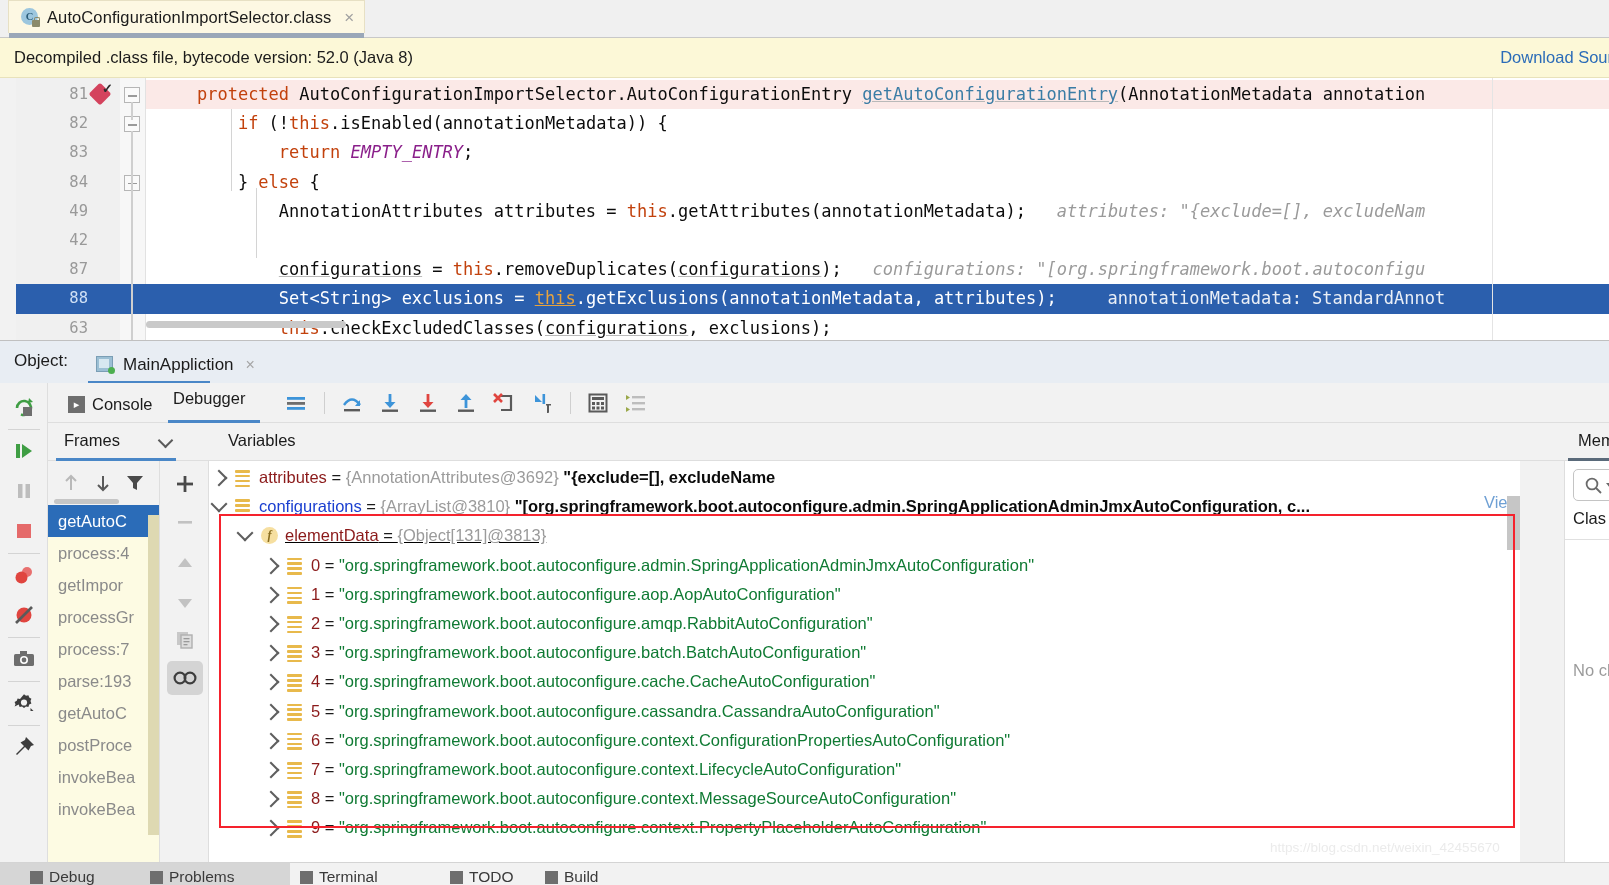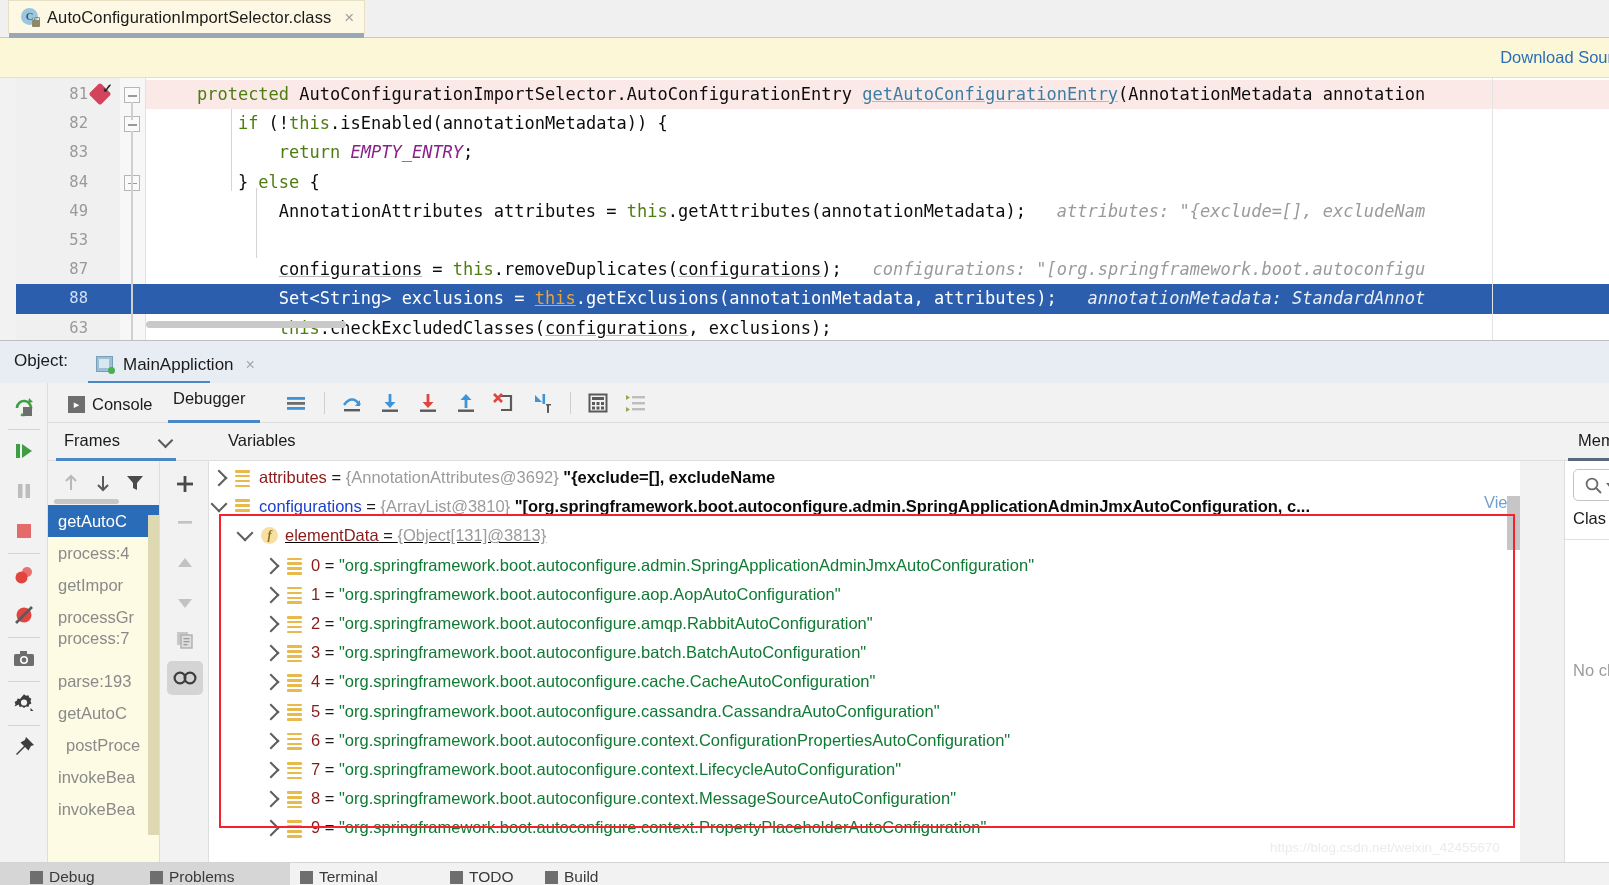--- a/index.html
+++ b/index.html
@@ -43,21 +43,21 @@
   
   .editor{ position:absolute; left:16px; top:78px; width:1609px; height:262px; background:#ffffff; overflow:hidden; }
   .gutter{ position:absolute; left:0; top:0; width:104px; height:262px; background:#f0f0f0; }
   .foldcol{ position:absolute; left:104px; top:0; width:26px; height:262px; background:#f7f7f7; border-right:1px solid #e2e2e2;}
   .row{ position:absolute; left:0; width:1609px; height:29.2px; display:block; }
   .ln{ position:absolute; left:0; width:72px; text-align:right; font-family:"DejaVu Sans Mono", monospace; font-size:15.5px; color:#999999; line-height:29.2px;}
   .code{ position:absolute; left:140px; font-family:"DejaVu Sans Mono", monospace; font-size:17px; line-height:29.2px; white-space:pre; color:#0c0c0c;}
   .rowbg-exec{ position:absolute; left:130px; top:0; width:1479px; height:29.2px; background:#fbe9e7;}
   .rowbg-cur{ position:absolute; left:0; top:0; width:1609px; height:29.2px; background:#2b5fad;}
   .rowbg-cur-gut{ position:absolute; left:0; top:0; width:130px; height:29.2px; background:#2b5fad;}
-  .kw{color:#4d7c0f;} .cm{color:#9a9a9a; font-style:italic;}
+  .kw{color:#c2410c;} .cm{color:#9a9a9a; font-style:italic;}
   .fld{color:#8a1f8a; font-style:italic;} .mth{color:#3a7ca5;} .white{color:#ffffff;}
   .und{ text-decoration:underline; text-decoration-color:#b9b9b9;}
   .hl-this{ color:#e8a33d; text-decoration:underline;}
   .bpdiamond{ position:absolute; left:76px; top:6px; width:16px; height:16px; background:#d4435d; transform:rotate(45deg); border-radius:2px;}
   .bpcheck{ position:absolute; left:86px; top:1px; font-size:13px; color:#2b2b2b; font-weight:bold; }
   .foldmark{ position:absolute; left:108px; width:16px; height:16px; border:1px solid #b6b6b6; background:#fafafa; }
   .foldmark:after{ content:""; position:absolute; left:3px; top:7px; width:9px; height:1.5px; background:#9a9a9a;}
   .foldline{ position:absolute; left:115px; width:1.5px; background:#cfcfcf;}
   .indentline{ position:absolute; width:1px; background:#d4d4d4; }
   .rgutter-mark{ position:absolute; right:0; top:0; width:14px; height:262px; background:#ffffff; border-left:1px solid #e8e8e8;}
@@ -160,20 +160,21 @@
         <span class="circ">C</span>
         <span class="lock"></span>
       </span>
       <span class="tab-label">AutoConfigurationImportSelector.class</span>
       <span class="tab-close">×</span>
       <span class="tabactive"></span>
     </div>
   </div>
 
   <div class="notice">
+    <span class="notice-text">Decompiled .class file, bytecode version: 52.0 (Java 8)</span>
     <span class="notice-link" id="dl-link" style="right: -4px;">Download Sour</span>
   </div>
 
   <div class="editor">
     <div class="gutter"></div>
     <div class="foldcol"></div>
     <div id="code-rows">
         <div class="row" style="top: 2px;">
           <div class="rowbg-exec"></div>
           <span class="ln">81</span>
@@ -194,31 +195,31 @@
         <div class="row" style="top: 89.6px;">
           <span class="ln">84</span>
           <span class="foldmark" style="top: 7px;"></span>
           <span class="code"><span>        } </span><span class="kw">else</span><span> {</span></span>
         </div>
         <div class="row" style="top: 118.8px;">
           <span class="ln">49</span>
           <span class="code"><span>            AnnotationAttributes attributes = </span><span class="kw">this</span><span>.getAttributes(annotationMetadata);   </span><span class="cm">attributes: "{exclude=[], excludeNam</span></span>
         </div>
         <div class="row" style="top: 148px;">
-          <span class="ln">53</span>
+          <span class="ln">42</span>
         </div>
         <div class="row" style="top: 177.2px;">
           <span class="ln">87</span>
           <span class="code"><span>            </span><span class="und">configurations</span><span> = </span><span class="kw">this</span><span>.removeDuplicates(</span><span class="und">configurations</span><span>);   </span><span class="cm">configurations: "[org.springframework.boot.autoconfigu</span></span>
         </div>
         <div class="row" style="top: 206.4px;">
           <div class="rowbg-cur"></div>
           <div class="rowbg-cur-gut"></div>
           <span class="ln" style="color: rgb(207, 224, 245);">88</span>
-          <span class="code"><span class="white">            Set&lt;String&gt; exclusions = </span><span class="hl-this">this</span><span class="white">.getExclusions(annotationMetadata, attributes);   </span><span class="white" style="font-style: italic; opacity: 0.9;">annotationMetadata: StandardAnnot</span></span>
+          <span class="code"><span class="white">            Set&lt;String&gt; exclusions = </span><span class="hl-this">this</span><span class="white">.getExclusions(annotationMetadata, attributes);   </span><span class="white" style="opacity: 0.9; margin-left: 20px;">annotationMetadata: StandardAnnot</span></span>
         </div>
         <div class="row" style="top: 235.6px;">
           <span class="ln">63</span>
           <span class="code"><span>            </span><span class="kw">this</span><span>.checkExcludedClasses(</span><span class="und">configurations</span><span>, exclusions);</span></span>
         </div>
       </div>
     <div class="rgutter-mark"></div>
     <div class="editor-hscroll"></div>
   <div class="foldline" style="top: 24px; height: 18px;"></div>
       <div class="foldline" style="top: 53px; height: 78px;"></div>
@@ -420,24 +421,24 @@
                 <path d="M2 3h16l-6 7v7l-4-2v-5z" fill="#4a4a4a"></path>
               </svg>
           </div>
           <div class="frames-hscroll"></div>
         </div>
         <div id="frames-list">
             <div class="frame-item sel" style="top: 44px;">getAutoC</div>
             <div class="frame-item" style="top: 76px;">process:4</div>
             <div class="frame-item" style="top: 108px;">getImpor</div>
             <div class="frame-item" style="top: 140px;">processGr</div>
-            <div class="frame-item" style="top: 161px;">process:7</div>
+            <div class="frame-item" style="top: 172px;">process:7</div>
             <div class="frame-item" style="top: 204px;">parse:193</div>
             <div class="frame-item" style="top: 236px;">getAutoC</div>
-            <div class="frame-item" style="top: 268px; margin-left: 8px;">postProce</div>
+            <div class="frame-item" style="top: 268px;">postProce</div>
             <div class="frame-item" style="top: 300px;">invokeBea</div>
             <div class="frame-item" style="top: 332px;">invokeBea</div>
           </div>
         <div class="frames-vscroll"></div>
       </div>
 
       <div class="varstool">
         <div class="vtbtn" style="top:6px;">
           <svg width="22" height="22" viewBox="0 0 22 22">
               <rect x="9.6" y="3" width="2.8" height="16" fill="#4a4a4a"></rect>

